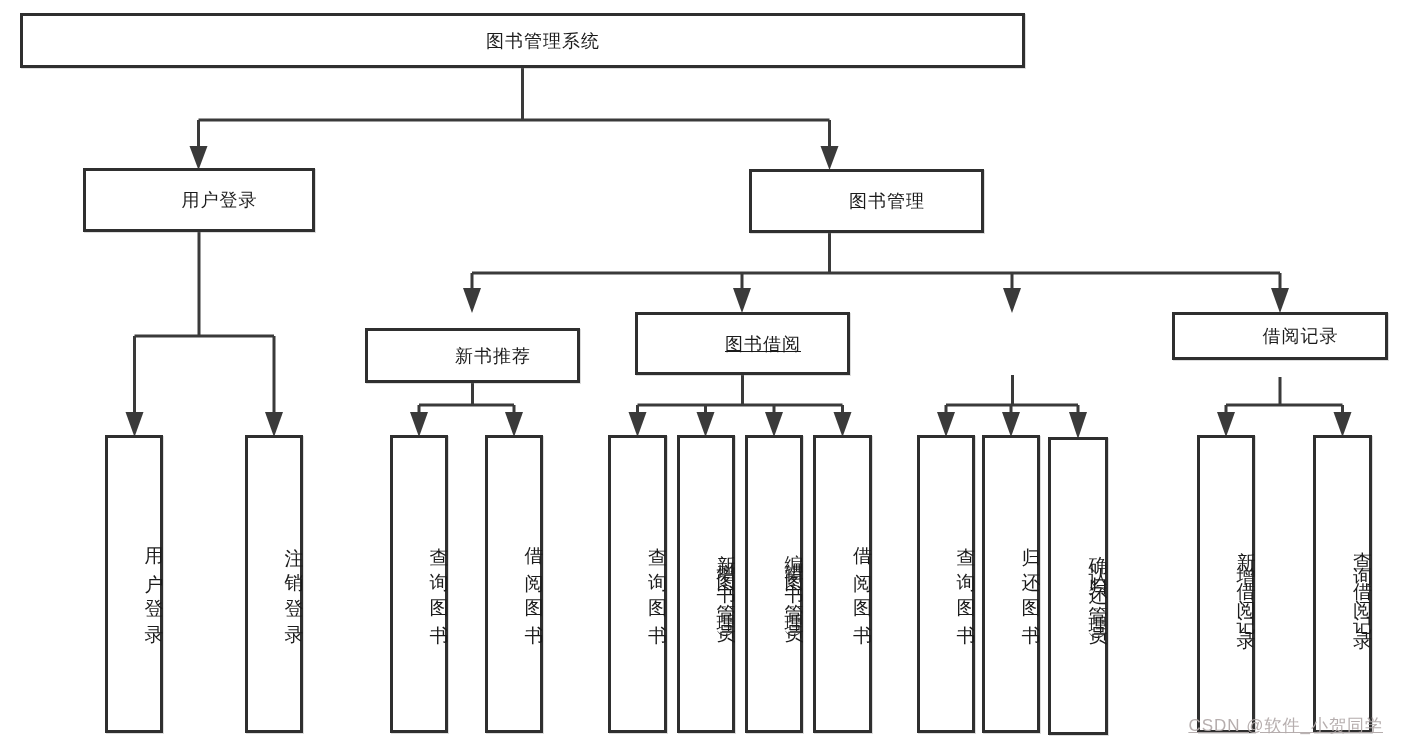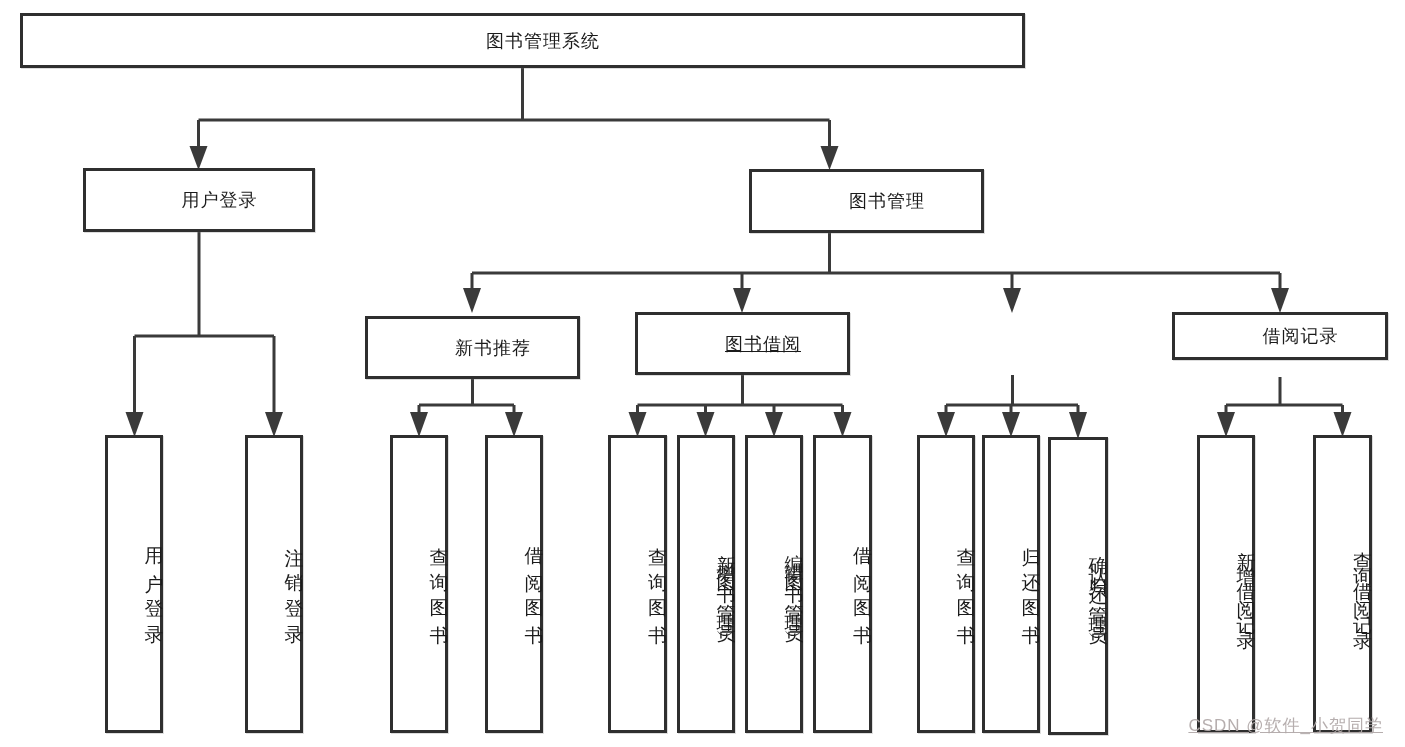--- a/index.html
+++ b/index.html
@@ -109,21 +109,21 @@
     <span>图书管理系统</span>
   </div>
 
   <div class="node hnode" style="left:83px; top:168px; width:232px; height:64px;">
     <span>用户登录</span>
   </div>
   <div class="node hnode" style="left:712px; top:169px; width:235px; height:64px;margin-left:37px;">
     <span>图书管理</span>
   </div>
 
-  <div class="node hnode" style="left:365px; top:316px; width:215px; height:63px;">
+  <div class="node hnode" style="left:365px; top:328px; width:215px; height:55px;">
     <span>新书推荐</span>
   </div>
   <div class="node hnode" style="left:635px; top:312px; width:215px; height:63px;text-decoration:underline;">
     <span>图书借阅</span>
   </div>
   <div class="node hnode" style="left:1172px; top:312px; width:216px; height:48px;">
     <span>借阅记录</span>
   </div>
 
   <div class="node vnode ls4" style="left:105px; top:435px; width:58px; height:298px;">

